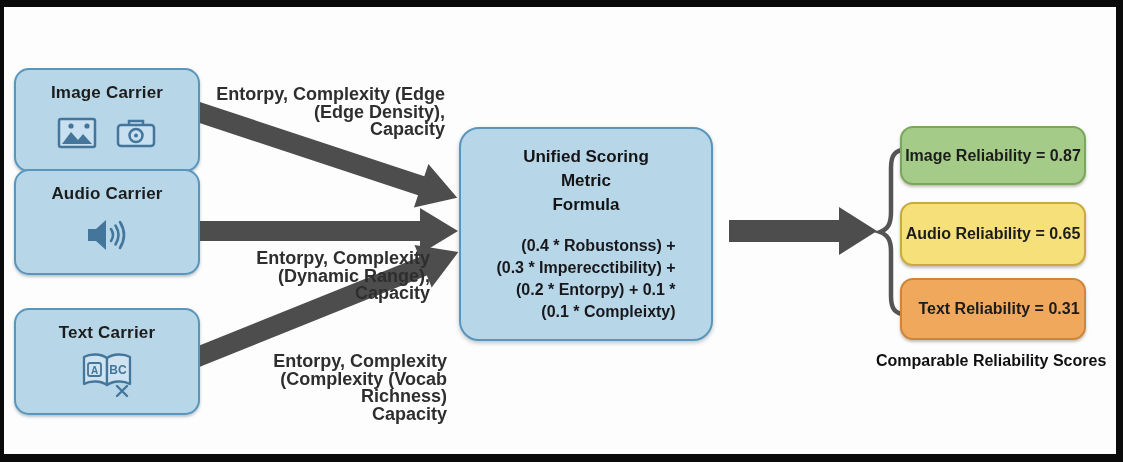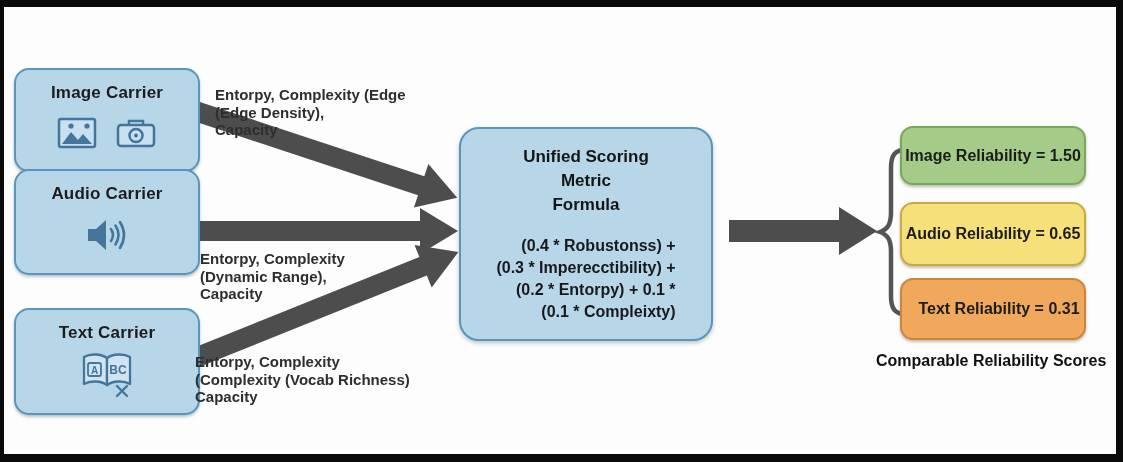--- a/index.html
+++ b/index.html
@@ -34,22 +34,22 @@
     font-size: 17px; font-weight: bold; color: #1c1c1c;
     letter-spacing: 0.2px;
   }
   .icon-row {
     flex: 1; display: flex; align-items: center; justify-content: center;
     gap: 18px; padding-bottom: 8px;
   }
 
   .arrow-label {
     position: absolute;
-    font-size: 15px; font-weight: 600; color: #2e2e2e;
-    text-align: left; line-height: 17.5px;
+    font-size: 18px; font-weight: 600; color: #2e2e2e;
+    text-align: right; line-height: 17.5px;
   }
 
   .center-box {
     position: absolute;
     left: 459px; top: 127px; width: 254px; height: 214px;
     background: #b7d7e9;
     border: 2.5px solid #5a95bb;
     border-radius: 20px;
     box-shadow: 0 2px 4px rgba(60,90,110,0.35);
     display: flex; flex-direction: column; align-items: center;
@@ -180,21 +180,21 @@
     </div>
     <div class="center-formula">
       <div>(0.4 * Robustonss) +</div>
       <div>(0.3 * Imperecctibility) +</div>
       <div>(0.2 * Entorpy) + 0.1 *</div>
       <div>(0.1 * Compleixty)</div>
     </div>
   </div>
 
   <div class="result-box result-green">
-    <span>Image Reliability = 1.50</span>
+    <span>Image Reliability = 0.87</span>
   </div>
   <div class="result-box result-yellow">
     <span>Audio Reliability = 0.65</span>
   </div>
   <div class="result-box result-orange">
     <span>Text Reliability = 0.31</span>
   </div>
 
   <div class="caption">Comparable Reliability Scores</div>
 

